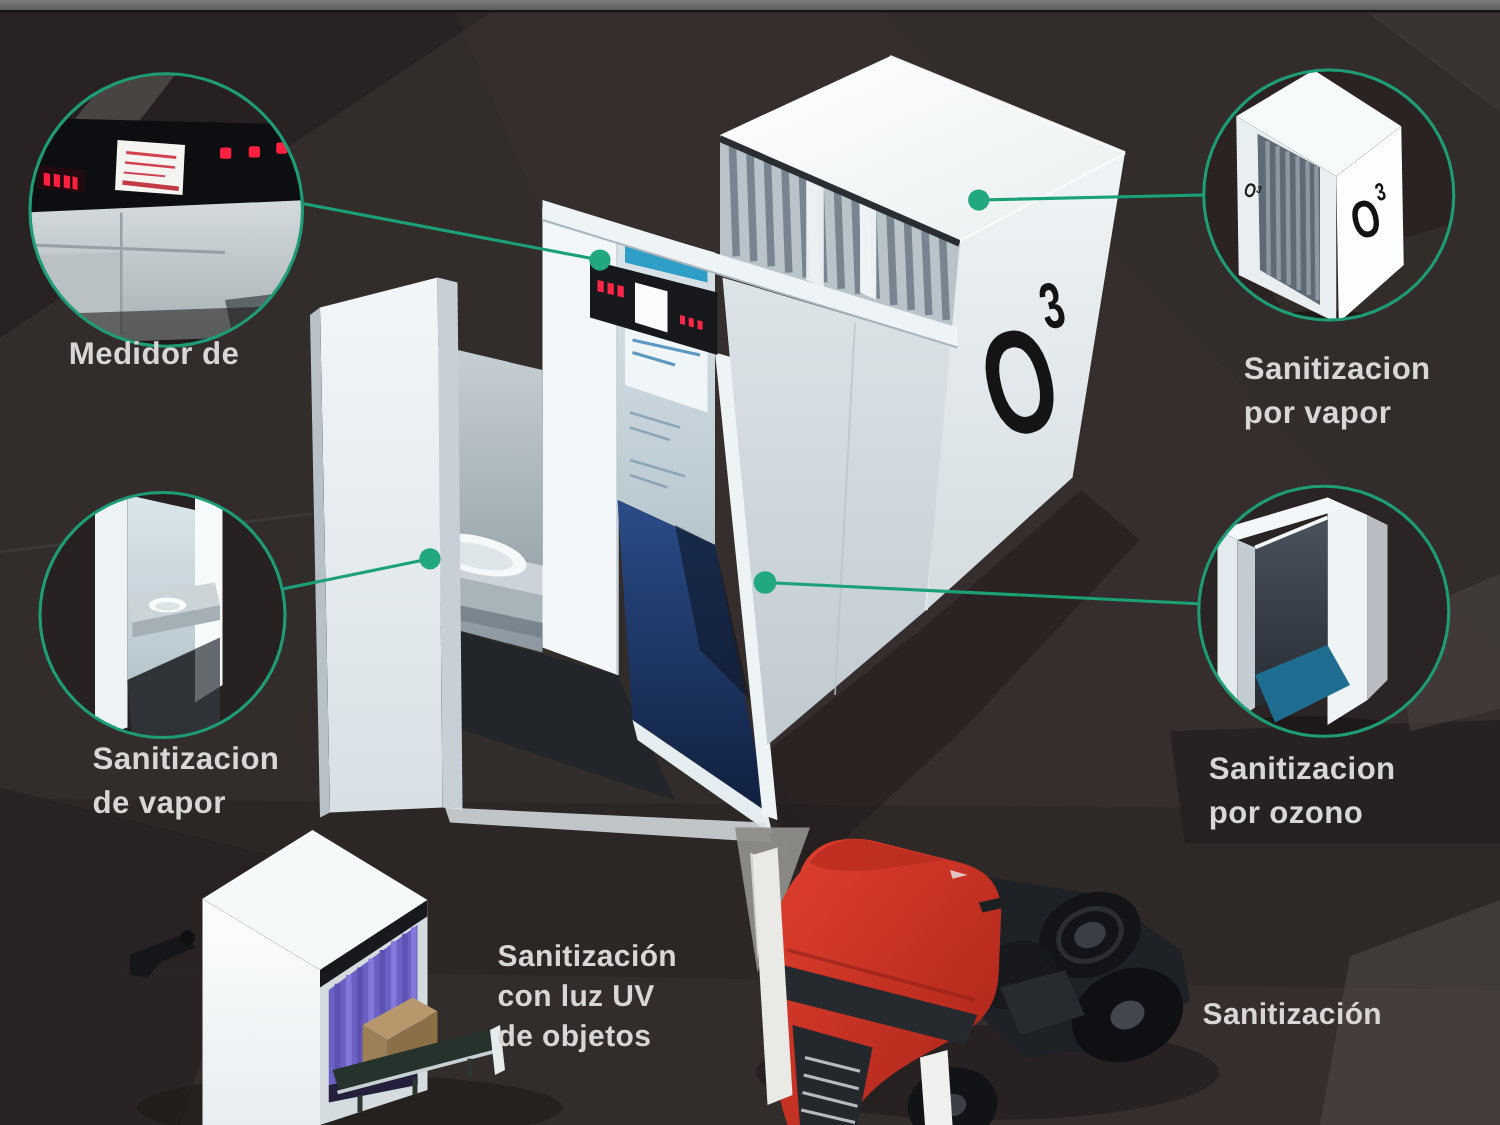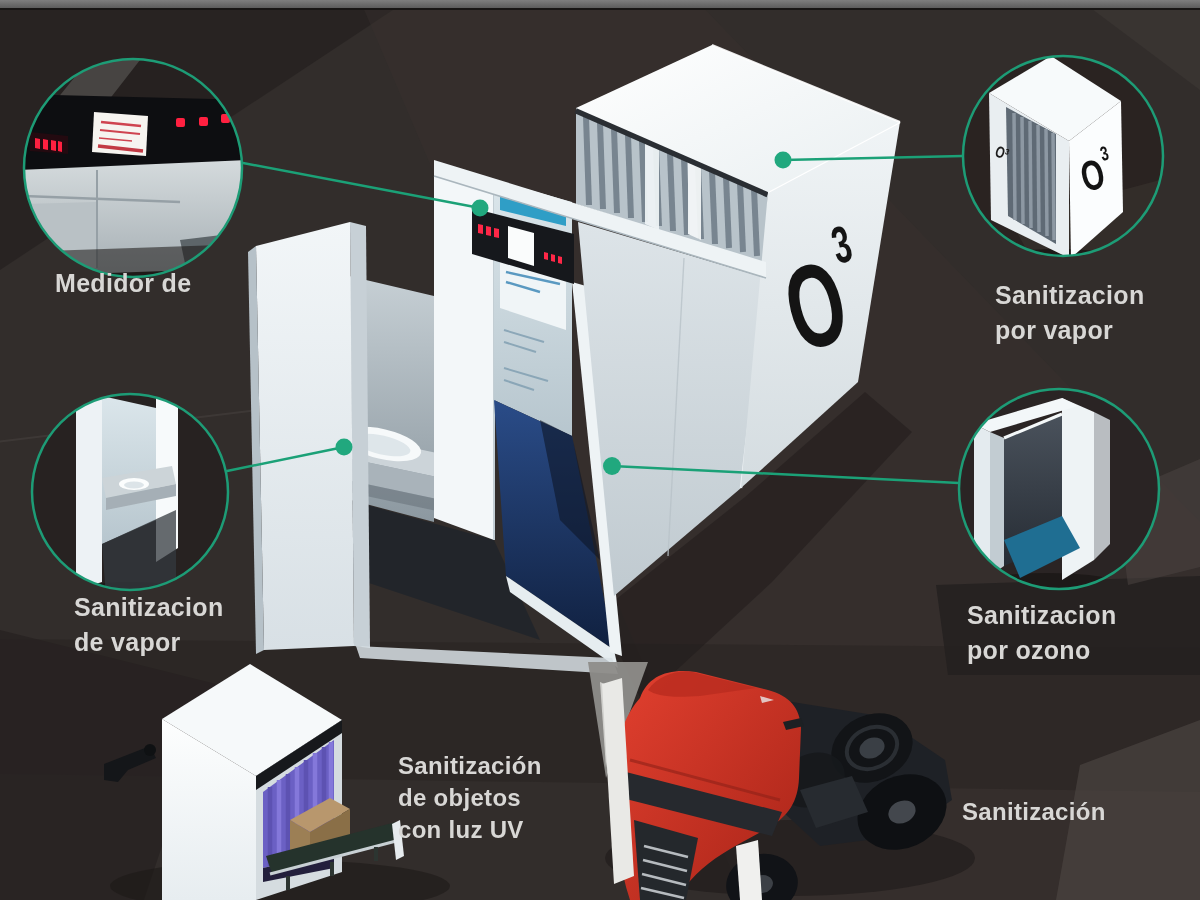--- a/index.html
+++ b/index.html
@@ -385,20 +385,20 @@
   <div class="label lbl-lg" style="left:995px;top:278px;">
     <span class="ln">Sanitizacion</span>
     <span class="ln">por vapor</span>
   </div>
   <div class="label lbl-lg" style="left:967px;top:598px;">
     <span class="ln">Sanitizacion</span>
     <span class="ln">por ozono</span>
   </div>
   <div class="label lbl-sm" style="left:398px;top:750px;">
     <span class="ln">Sanitización</span>
+    <span class="ln">con luz UV</span>
     <span class="ln">de objetos</span>
-    <span class="ln">con luz UV</span>
   </div>
   <div class="label lbl-sm" style="left:962px;top:796px;">
     <span class="ln">Sanitización</span>
   </div>
 
 </div>
 
 </body></html>

